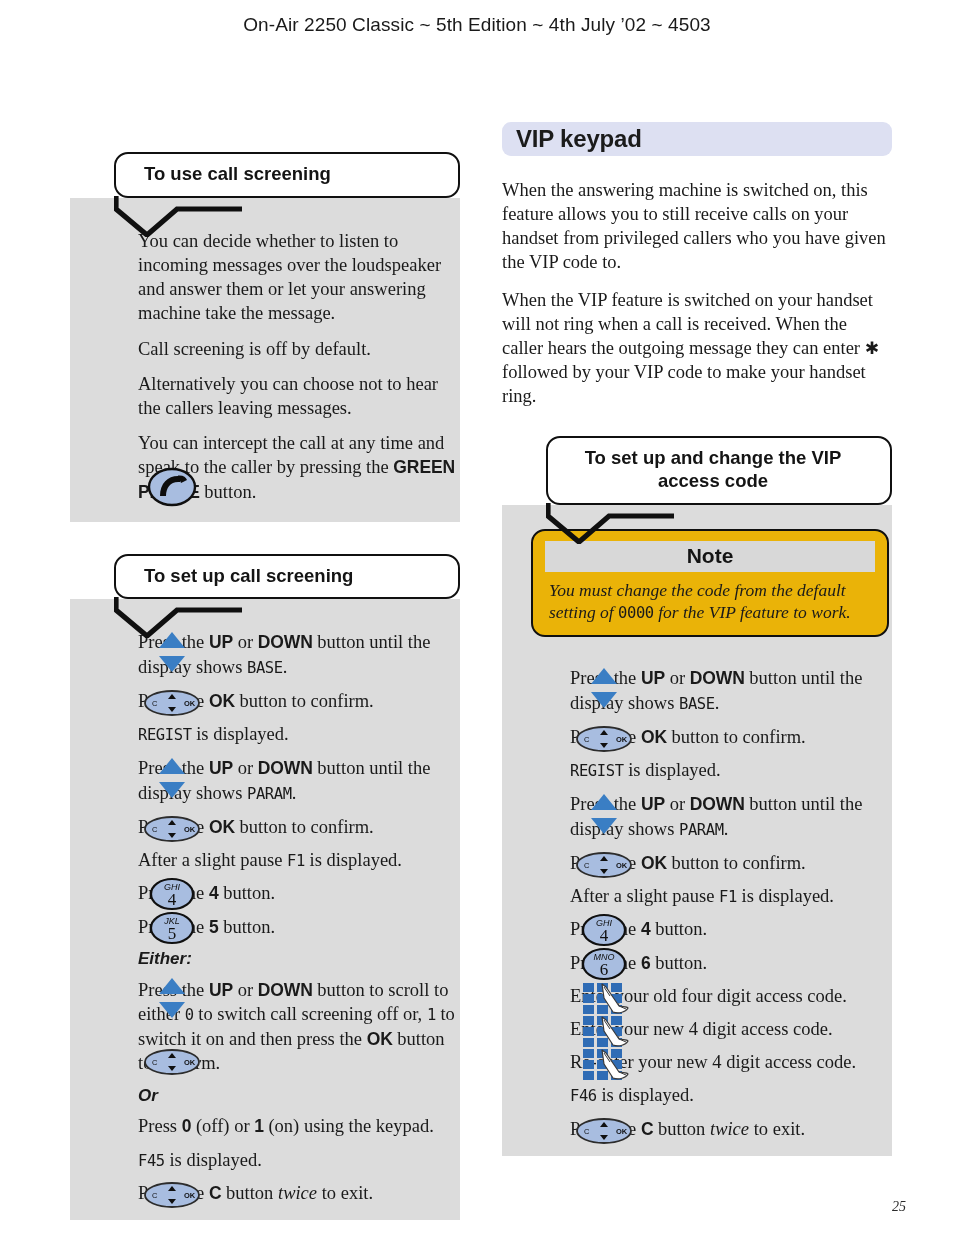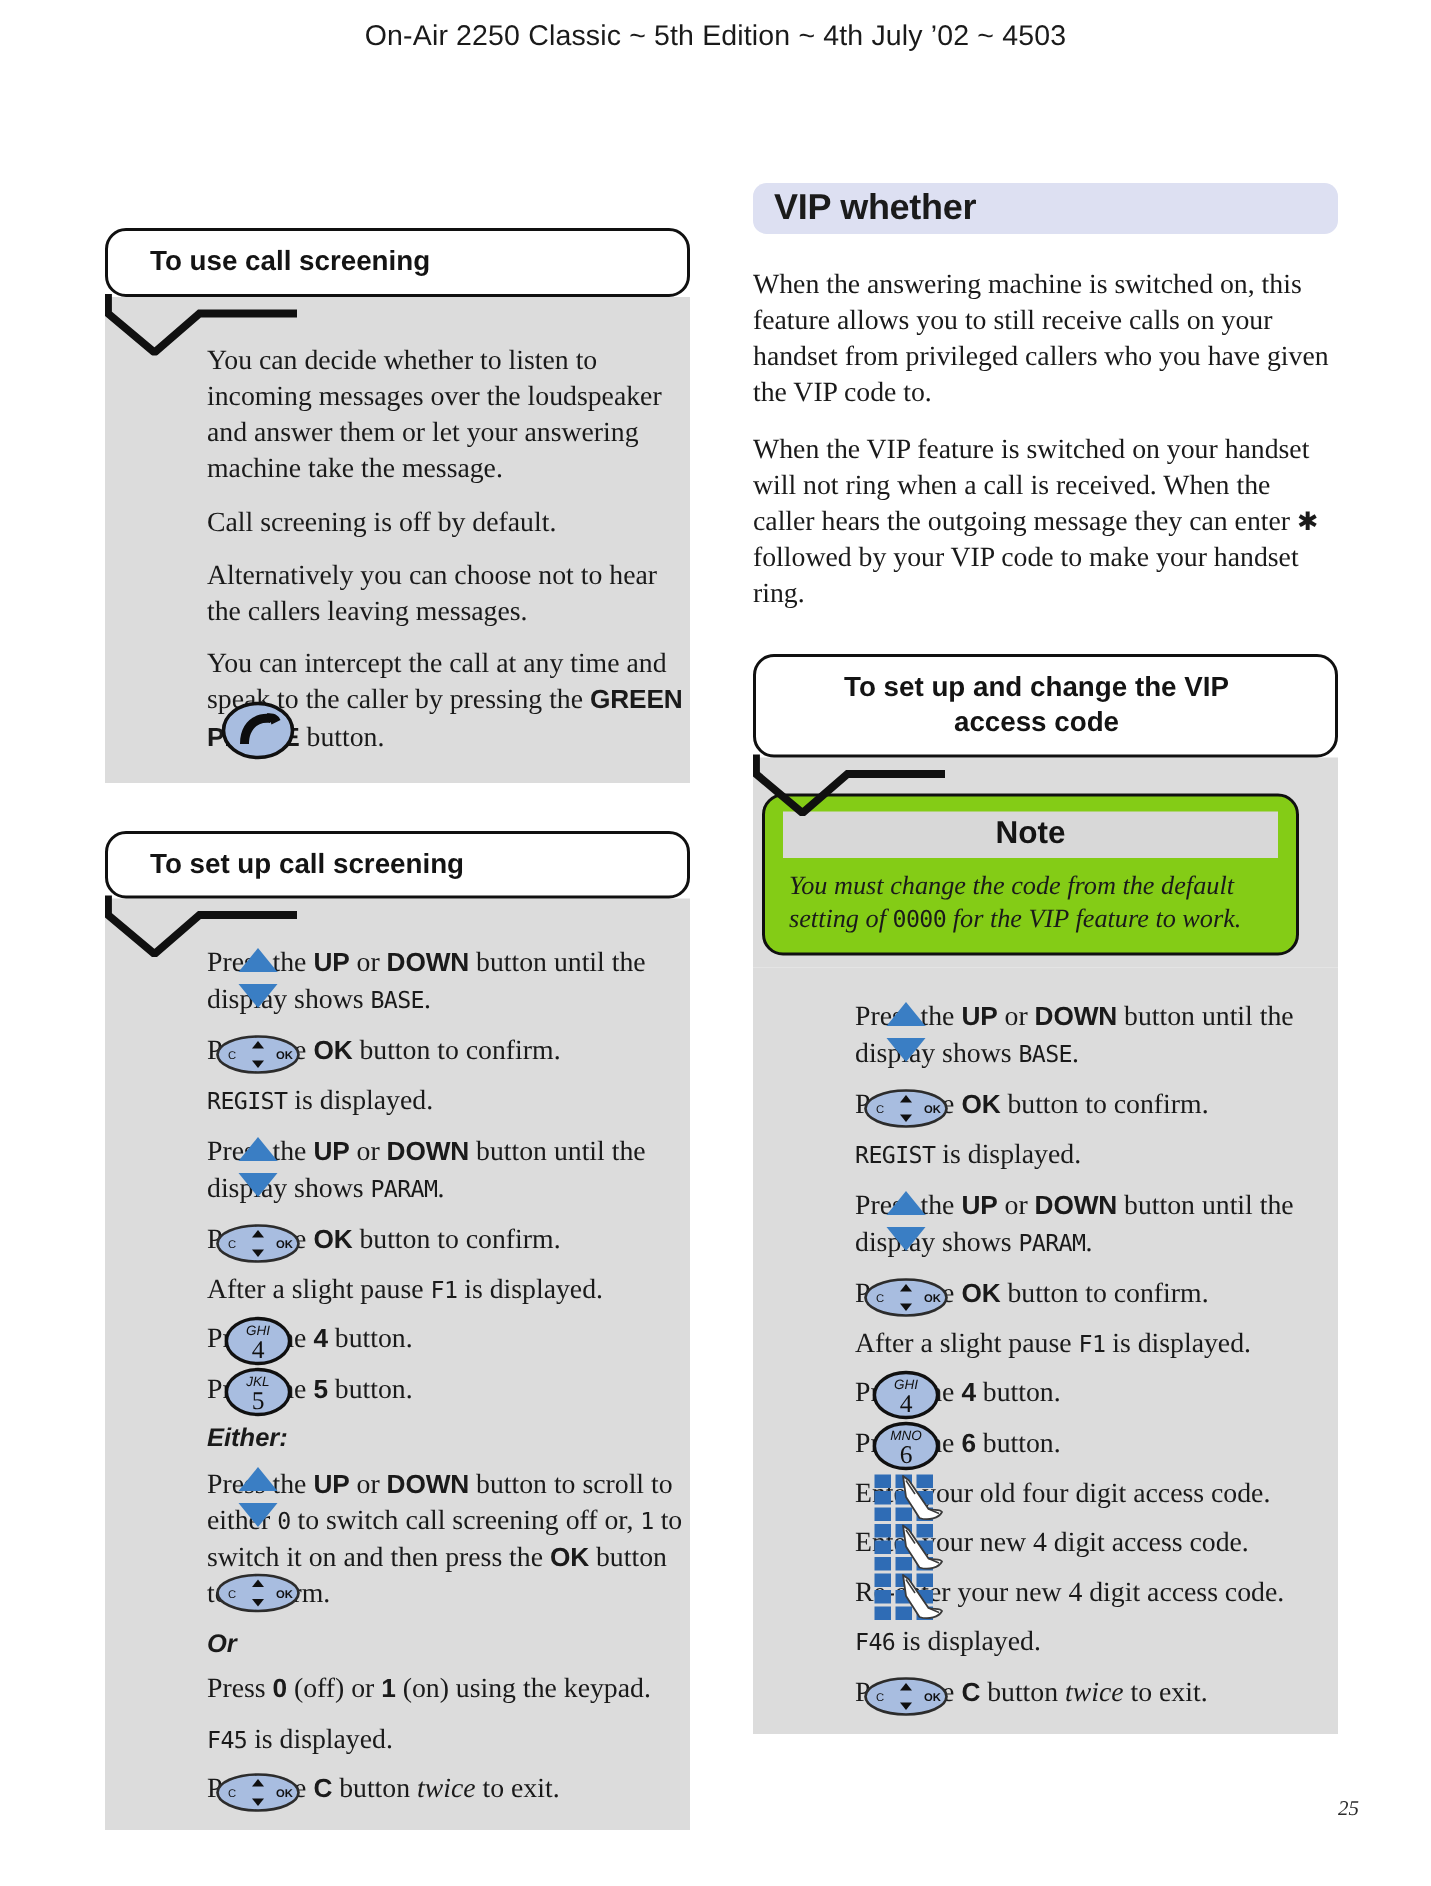--- a/index.html
+++ b/index.html
@@ -47,21 +47,21 @@
   
   .rail{
     position:relative;
     background:#dcdcdc;
     padding-left:68px;           
     box-sizing:border-box;
     width:390px;
   }
 
   
-  .bubble-wrap{position:relative;}
+  .bubble-wrap{position:relative;margin-left:44px;}
   .bubble{
     position:relative;z-index:3;
     border:2.6px solid #101010;
     border-radius:14px;
     background:#ffffff;
     padding:9px 14px 10px 28px;
     font-family:"Liberation Sans", sans-serif;
     font-weight:bold;font-size:18.5px;
     line-height:1.22;
     color:#141414;
@@ -99,22 +99,22 @@
     position:absolute;left:0;width:68px;
     display:flex;align-items:flex-start;justify-content:center;
     pointer-events:none;
   }
 
   
   .notebox{
     position:relative;z-index:3;
     border:2.6px solid #101010;
     border-radius:14px;
-    background:#84cc16;
-    margin-left:6px;
+    background:#eab308;
+    margin-left:29px;
     width:358px;
     box-sizing:border-box;
     padding:10px 12px 12px 12px;
   }
   .note-title{
     background:#d8d8d8;
     text-align:center;
     font-family:"Liberation Sans", sans-serif;
     font-weight:bold;font-size:21px;
     color:#141414;
@@ -305,21 +305,21 @@
         </svg>
       </span>
       <span class="txt">Press the <b class="k">C</b> button <i class="em">twice</i> to exit.</span>
     </div>
 
   </div>
 </div>
 
 <div class="col col-right">
 
-  <div class="sec-head">VIP whether</div>
+  <div class="sec-head">VIP keypad</div>
 
   <div style="margin-top:22px;">
     <p class="para">When the answering machine is switched on, this feature allows you to still receive calls on your handset from privileged callers who you have given the VIP code to.</p>
     <p class="para">When the VIP feature is switched on your
       handset will not ring when a call is received. When the caller hears the outgoing message
       they can enter <span class="star">✱</span> followed by your VIP code to
       make your handset ring.</p>
   </div>
 
   <div class="bubble-wrap" style="margin-top:28px;">

